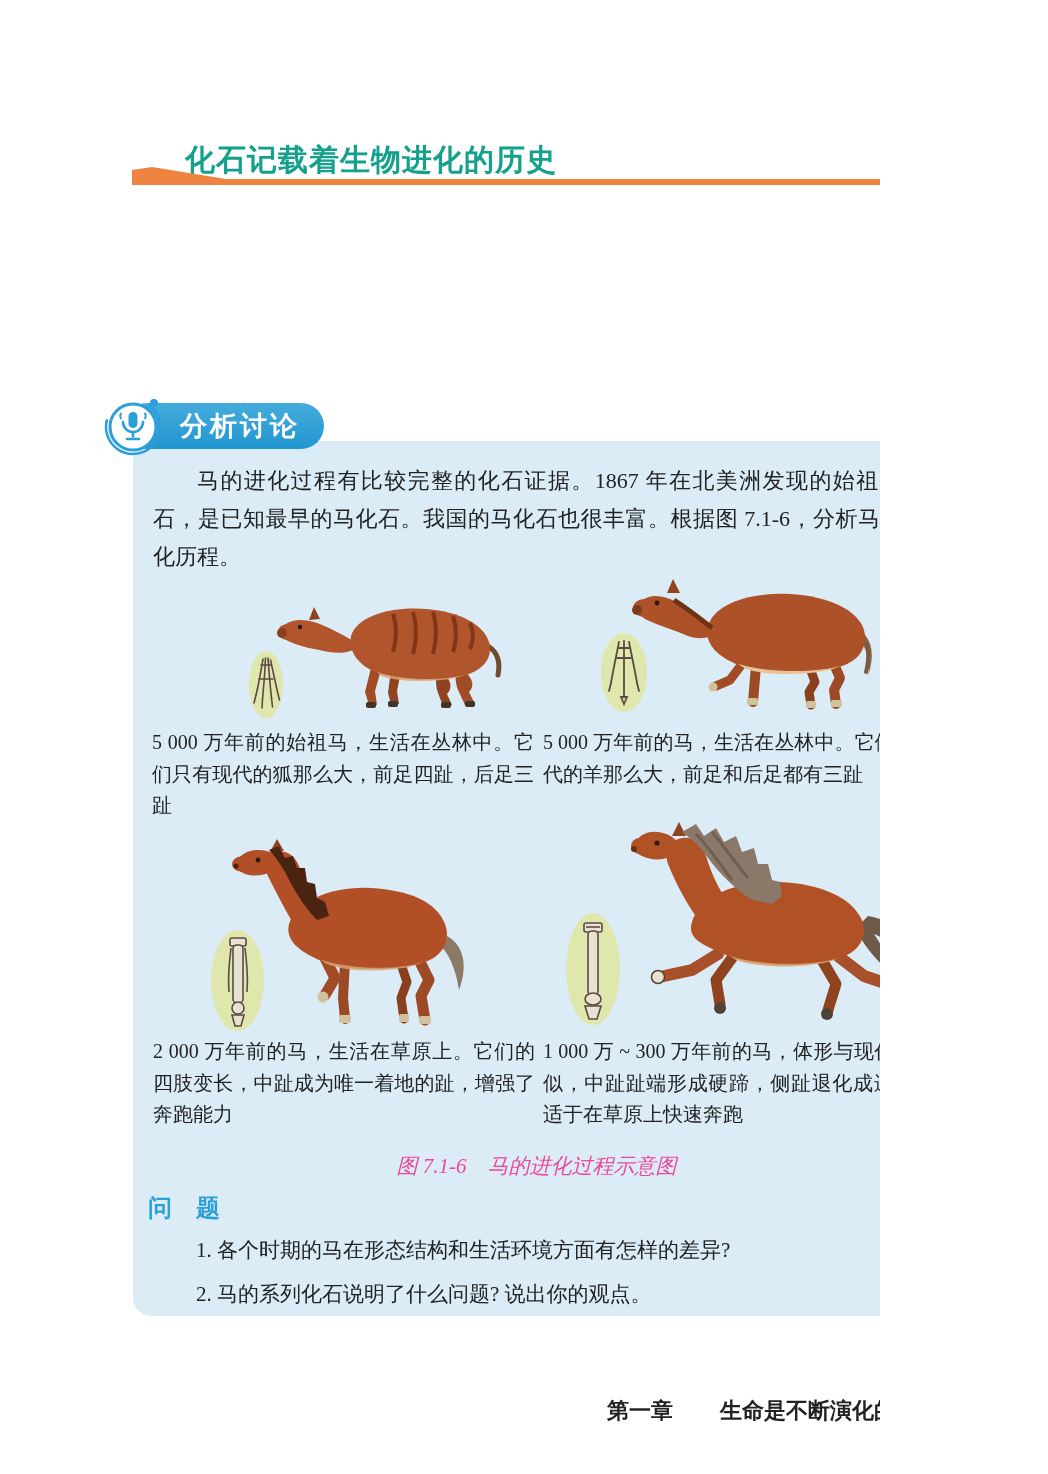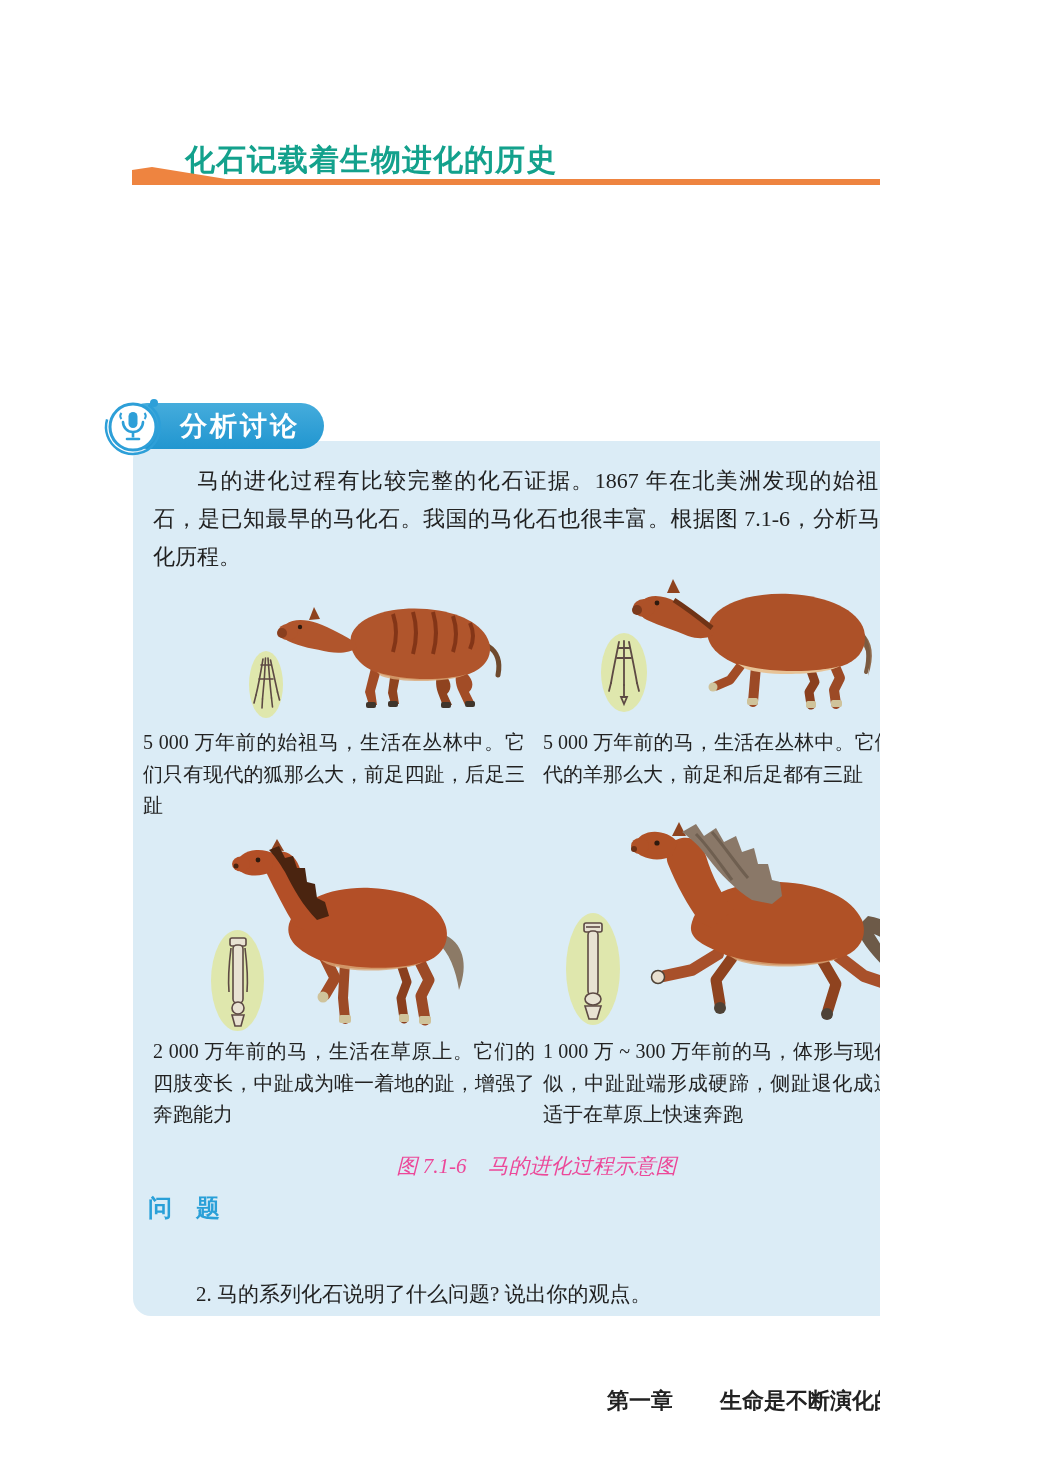--- a/index.html
+++ b/index.html
@@ -31,21 +31,21 @@
 
   .fig-caption-sm{width:382px;font-size:20px;line-height:31.5px;text-align:justify;color:#222;}
 
   .fig-main-caption{width:807px;text-align:center;font-size:21px;color:#ec4899;font-style:italic;}
 
   .q-label{font-family:Liberation Serif, serif;font-weight:bold;
       font-size:24px;color:#2aa0d8;}
   .q-item{font-size:21px;line-height:44px;color:#222;}
 
   
-  .footer{display:flex;align-items:flex-start;gap:25px;}
+  .footer{display:flex;align-items:flex-end;gap:25px;}
   .footer-chapter,.footer-chtitle{font-size:22px;color:#222;font-weight:600;}
   .footer-pagenum{font-family:"Liberation Sans","DejaVu Sans",sans-serif;
       font-weight:bold;font-size:34px;color:#101010;letter-spacing:-1px;}
   .footer-bar{width:60px;height:15px;background:#1d9b8c;margin-left:8px;}
 </style>
 </head>
 <body>
 
 <div class="page">
 
@@ -111,21 +111,21 @@
         <path d="M14,8 C12,20 10,32 7,44"></path>
         <path d="M16.5,7 C16,20 15,34 13.5,48"></path>
         <path d="M19,7 C20,20 21,34 22.5,47"></path>
         <path d="M21.5,9 C24,20 26,30 28.5,41"></path>
         <line x1="12" y1="14" x2="22" y2="14"></line>
         <line x1="10" y1="28" x2="24" y2="28"></line>
         <path d="M7,44 L5,52 M13.5,48 L13,57 M22.5,47 L23.5,56 M28.5,41 L30.5,49"></path>
       </g>
     </svg>
   </div>
-  <div class="abs fig-caption-sm" style="left:143px;top:727px;">5 000 万年前的始祖马，生活在丛林中。它们只有现代的狐那么大，前足四趾，后足三趾</div>
+  <div class="abs fig-caption-sm" style="left:152px;top:727px;">5 000 万年前的始祖马，生活在丛林中。它们只有现代的狐那么大，前足四趾，后足三趾</div>
 
   <div class="abs" style="left:610px;top:570px;">
     <svg width="292" height="142" viewBox="0 0 292 142">
       <path d="M252,62 Q268,76 258,106 Q262,82 248,70 Z" fill="#8f6a4c"></path>
       <path d="M252,64 Q262,80 256,102" fill="none" stroke="#7b5a40" stroke-width="4" stroke-linecap="round"></path>
       <path d="M200,98 L205,112 L199,122 L201,135" fill="none" stroke="#8a3f1e" stroke-width="9" stroke-linejoin="round" stroke-linecap="round"></path>
       <rect x="196" y="131" width="10" height="7" rx="2" fill="#cfc39b"></rect>
       <path d="M224,94 L230,108 L224,120 L226,134" fill="none" stroke="#9c4a26" stroke-width="10" stroke-linejoin="round" stroke-linecap="round"></path>
       <rect x="221" y="130" width="11" height="7" rx="2" fill="#cfc39b"></rect>
       <path d="M146,96 L143,132" stroke="#9c4a26" stroke-width="10" stroke-linecap="round"></path>
@@ -229,20 +229,21 @@
         <ellipse cx="27" cy="86" rx="8" ry="6"></ellipse>
         <path d="M19,93 L35,93 L31,106 L23,106 Z"></path>
       </g>
     </svg>
   </div>
   <div class="abs fig-caption-sm" style="left:543px;top:1036px;width:392px;">1 000 万 ~ 300 万年前的马，体形与现代马相似，中趾趾端形成硬蹄，侧趾退化成遗迹，适于在草原上快速奔跑</div>
 
   <div class="abs fig-main-caption" style="left:133px;top:1152px;">图 7.1-6　马的进化过程示意图</div>
 
   <div class="abs q-label" style="left:148px;top:1192px;">问　题</div>
+  <div class="abs q-item" style="left:196px;top:1228px;width:720px;">1. 各个时期的马在形态结构和生活环境方面有怎样的差异?</div>
   <div class="abs q-item" style="left:196px;top:1272px;width:720px;">2. 马的系列化石说明了什么问题? 说出你的观点。</div>
 
   <div class="abs footer" style="left:0;top:1386px;width:1048px;height:40px;justify-content:flex-end;">
     <span class="footer-chapter">第一章</span>
     <span class="footer-chtitle" style="margin-left:22px;">生命是不断演化的</span>
     <span class="footer-pagenum">11</span>
     <span class="footer-bar"></span>
   </div>
 
 </div>

